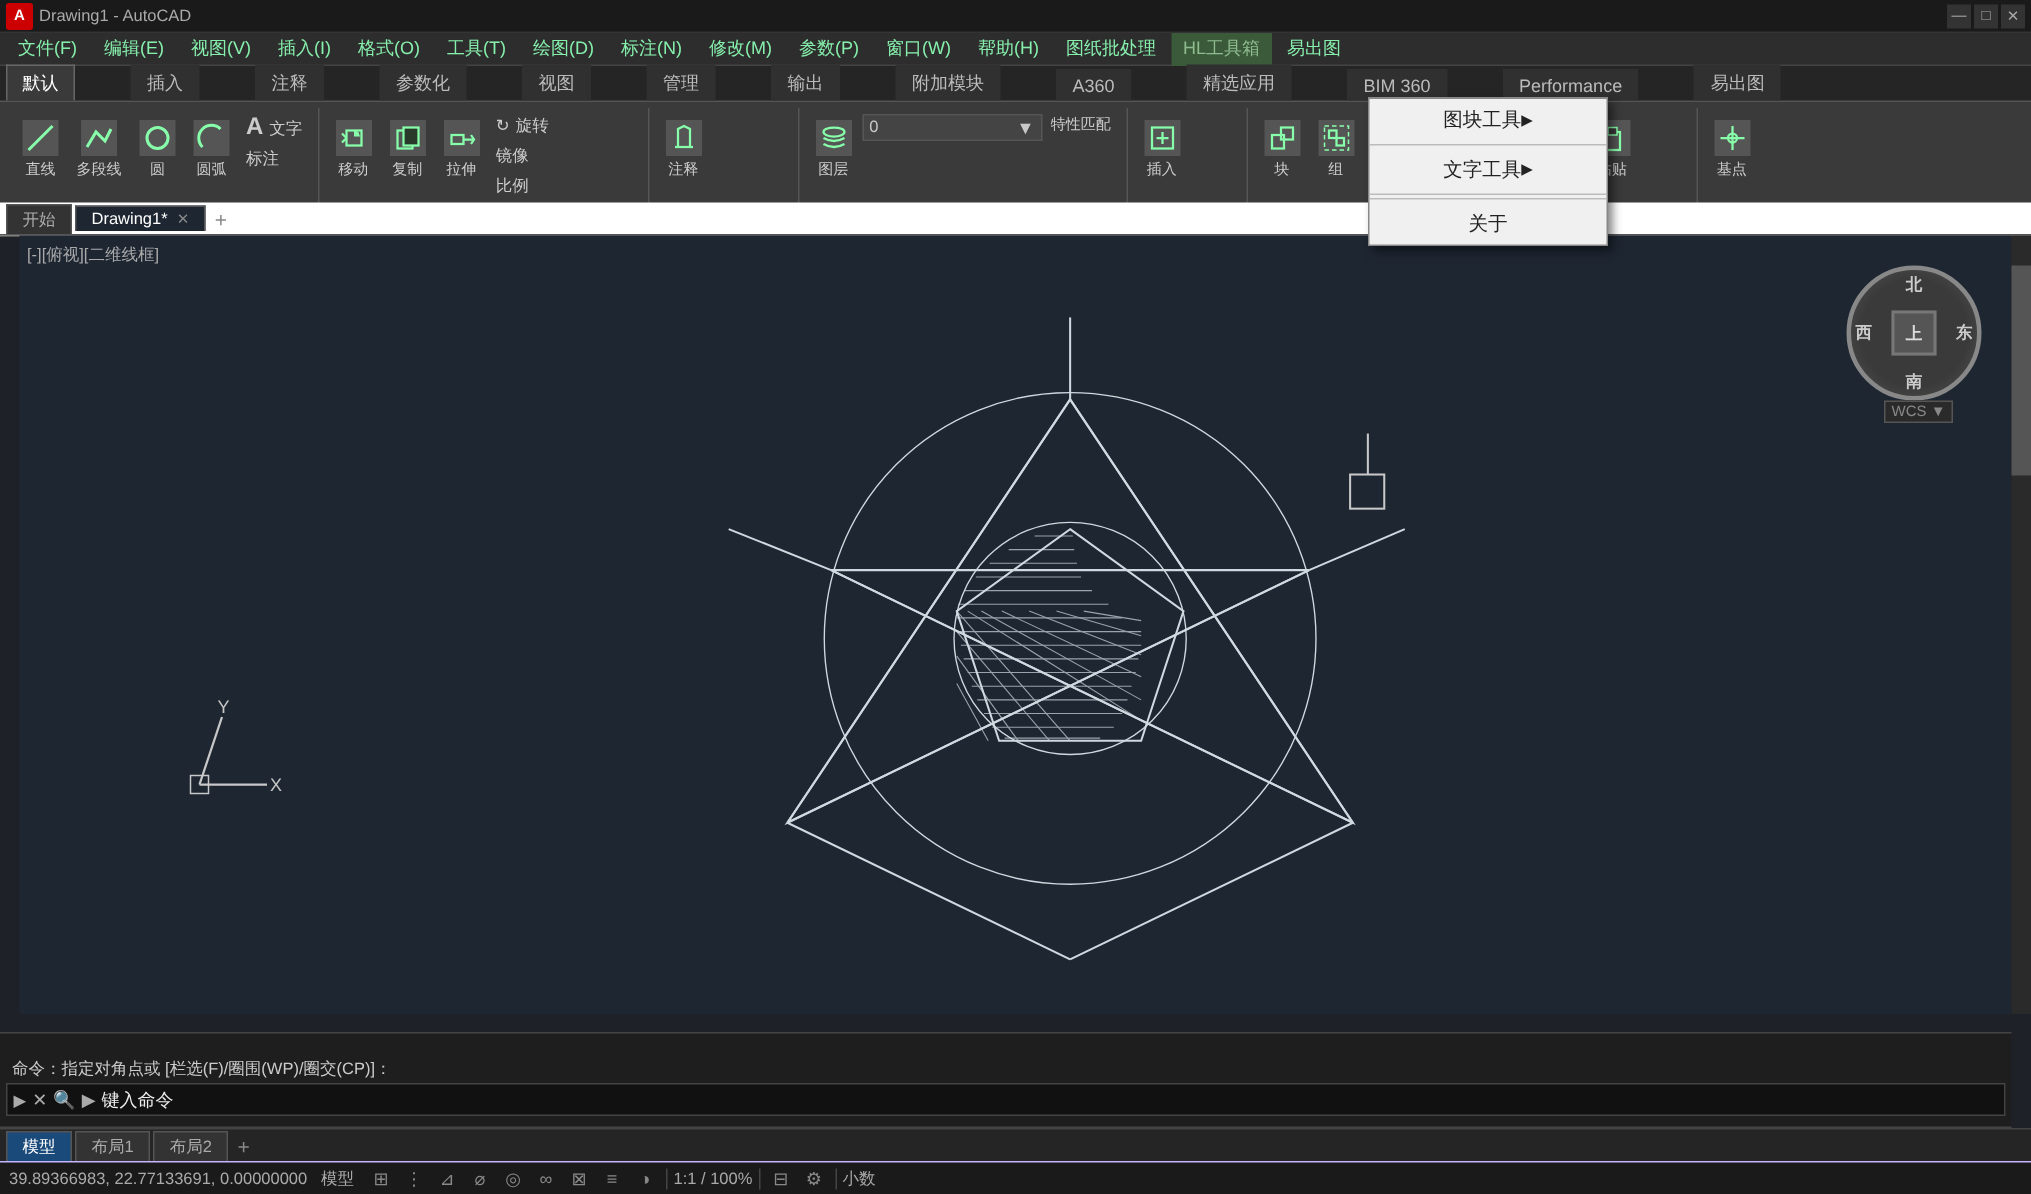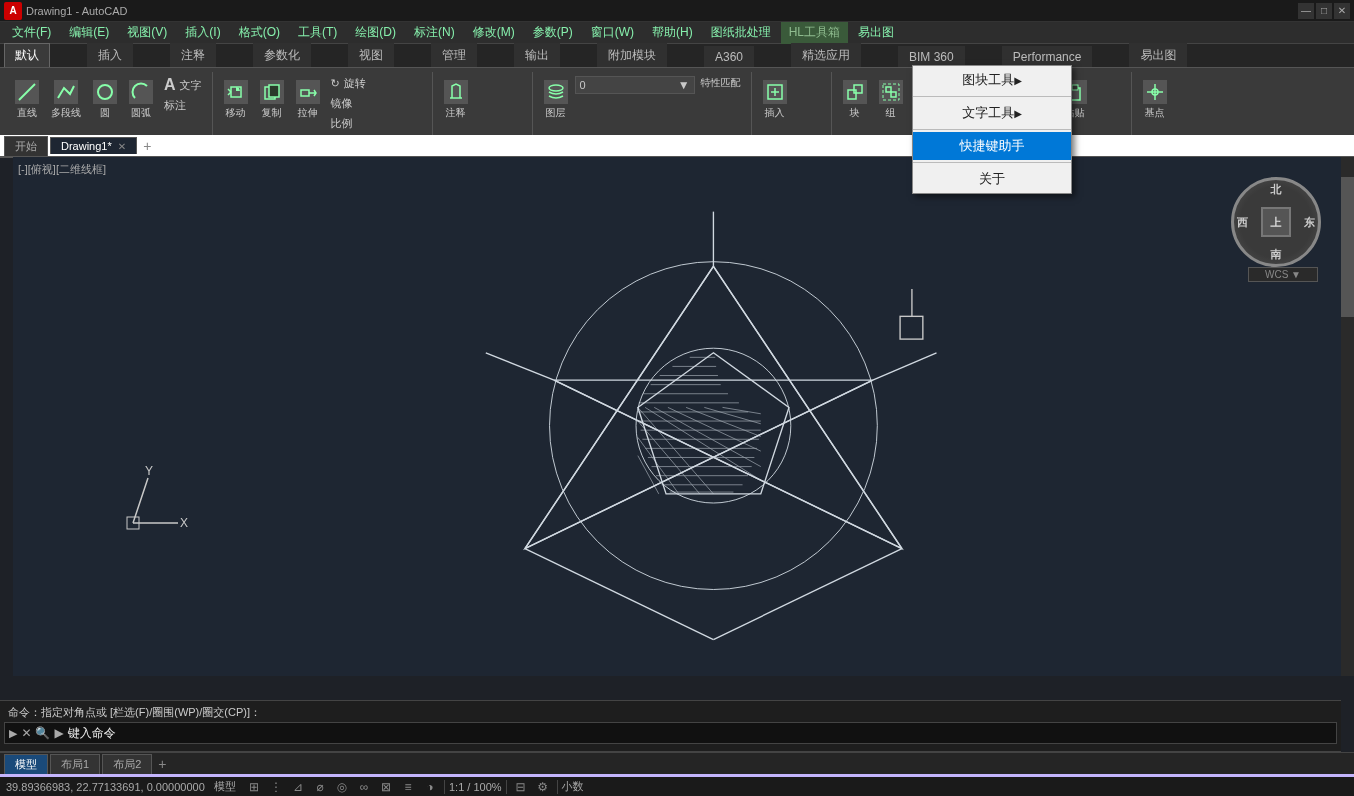--- a/index.html
+++ b/index.html
@@ -255,26 +255,26 @@
       color: #ccc;
       font-weight: bold;
     }
     .compass-dir.north { top: 2px; left: 50%; transform: translateX(-50%); }
     .compass-dir.south { bottom: 2px; left: 50%; transform: translateX(-50%); }
     .compass-dir.east { right: 3px; top: 50%; transform: translateY(-50%); }
     .compass-dir.west { left: 3px; top: 50%; transform: translateY(-50%); }
     .compass-wcs {
       position: absolute;
       bottom: -18px;
-      right: 0;
+      right: 16px;
       font-size: 10px;
       color: #888;
       background: #2a2a2a;
       border: 1px solid #555;
-      padding: 1px 16px;
+      padding: 1px 4px;
     }
 
     
     #right-scrollbar {
       position: absolute;
       right: 0;
       top: 157px;
       width: 13px;
       bottom: 120px;
       background: #2a2a2a;
@@ -328,21 +328,21 @@
       position: absolute;
       bottom: 0;
       left: 0;
       right: 0;
       height: 22px;
       background: #1a1a1a;
       display: flex;
       align-items: center;
       padding: 0 6px;
       gap: 8px;
-      border-top: 3px solid #c4b5fd;
+      border-top: 1px solid #c4b5fd;
       font-size: 11px;
       color: #aaa;
       overflow: hidden;
     }
 
     
     #layout-tabs {
       position: absolute;
       bottom: 22px;
       left: 0;
@@ -366,25 +366,25 @@
     }
     .layout-tab.active { background: #1a4a7a; color: #fff; }
     .layout-tab-add { font-size: 14px; color: #888; cursor: pointer; padding: 0 4px; }
 
     
     #command-area {
       position: absolute;
       bottom: 44px;
       left: 0;
       right: 13px;
-      height: 52px;
+      height: 64px;
       background: #1e1e1e;
       border-top: 1px solid #444;
       border-bottom: 1px solid #444;
-      padding: 2px 4px;
+      padding: 14px 4px;
       font-size: 12px;
       color: #ccc;
     }
     #command-line {
       height: 22px;
       background: #111;
       border: 1px solid #444;
       display: flex;
       align-items: center;
       padding: 0 4px;
@@ -849,20 +849,17 @@
   <div class="ctx-item">
     <span>图块工具</span>
     <span class="ctx-arrow">▶</span>
   </div>
   <div class="ctx-divider"></div>
   <div class="ctx-item">
     <span>文字工具</span>
     <span class="ctx-arrow">▶</span>
   </div>
   <div class="ctx-divider"></div>
-  <div class="ctx-item hovered">
-    <span>快捷键助手</span>
-  </div>
   <div class="ctx-divider"></div>
   <div class="ctx-item">
     <span>关于</span>
   </div>
 </div>
 
 </body></html>

